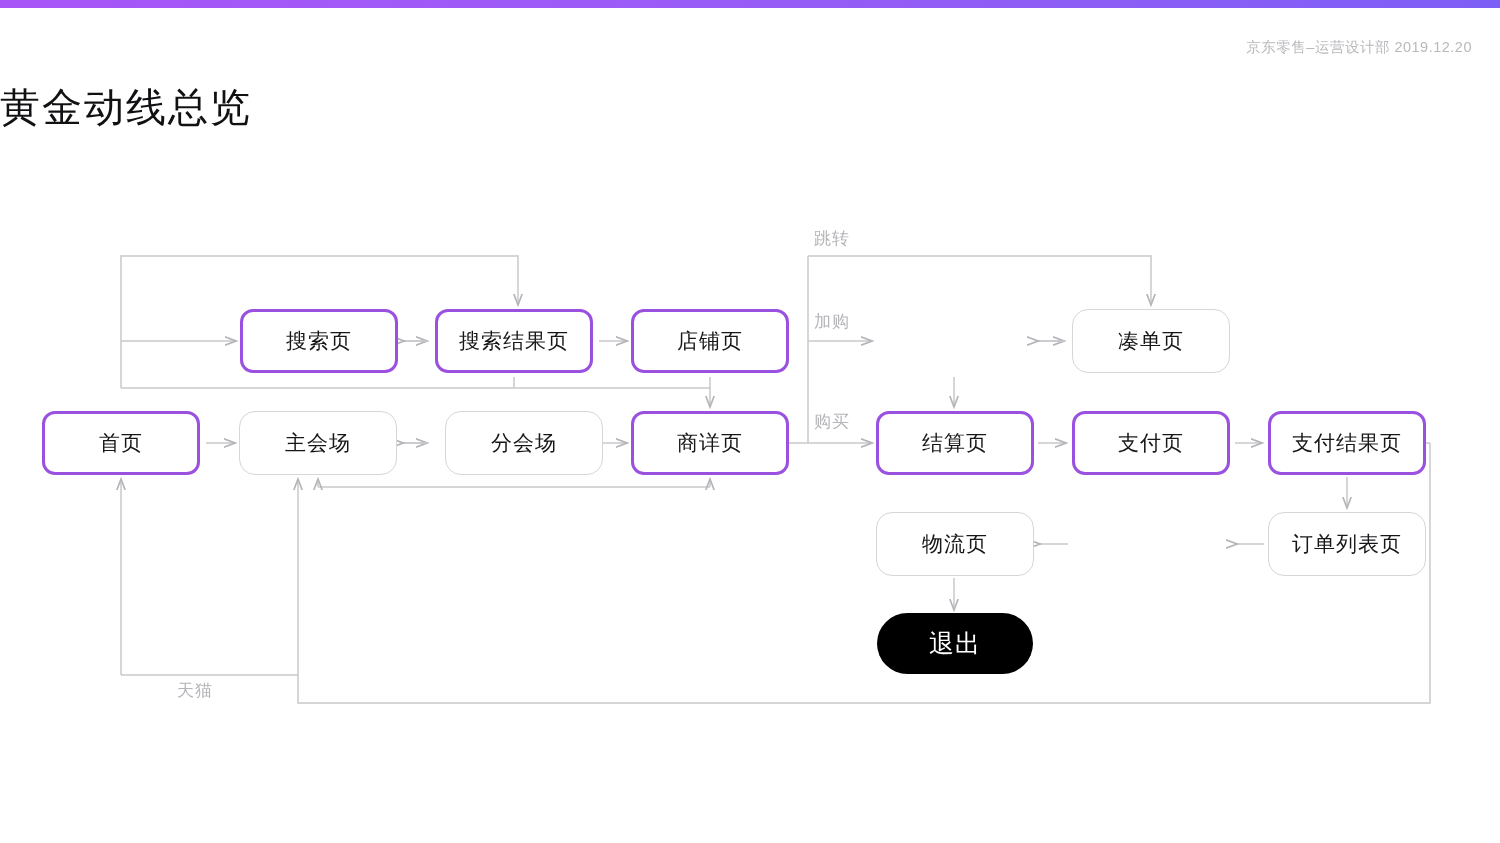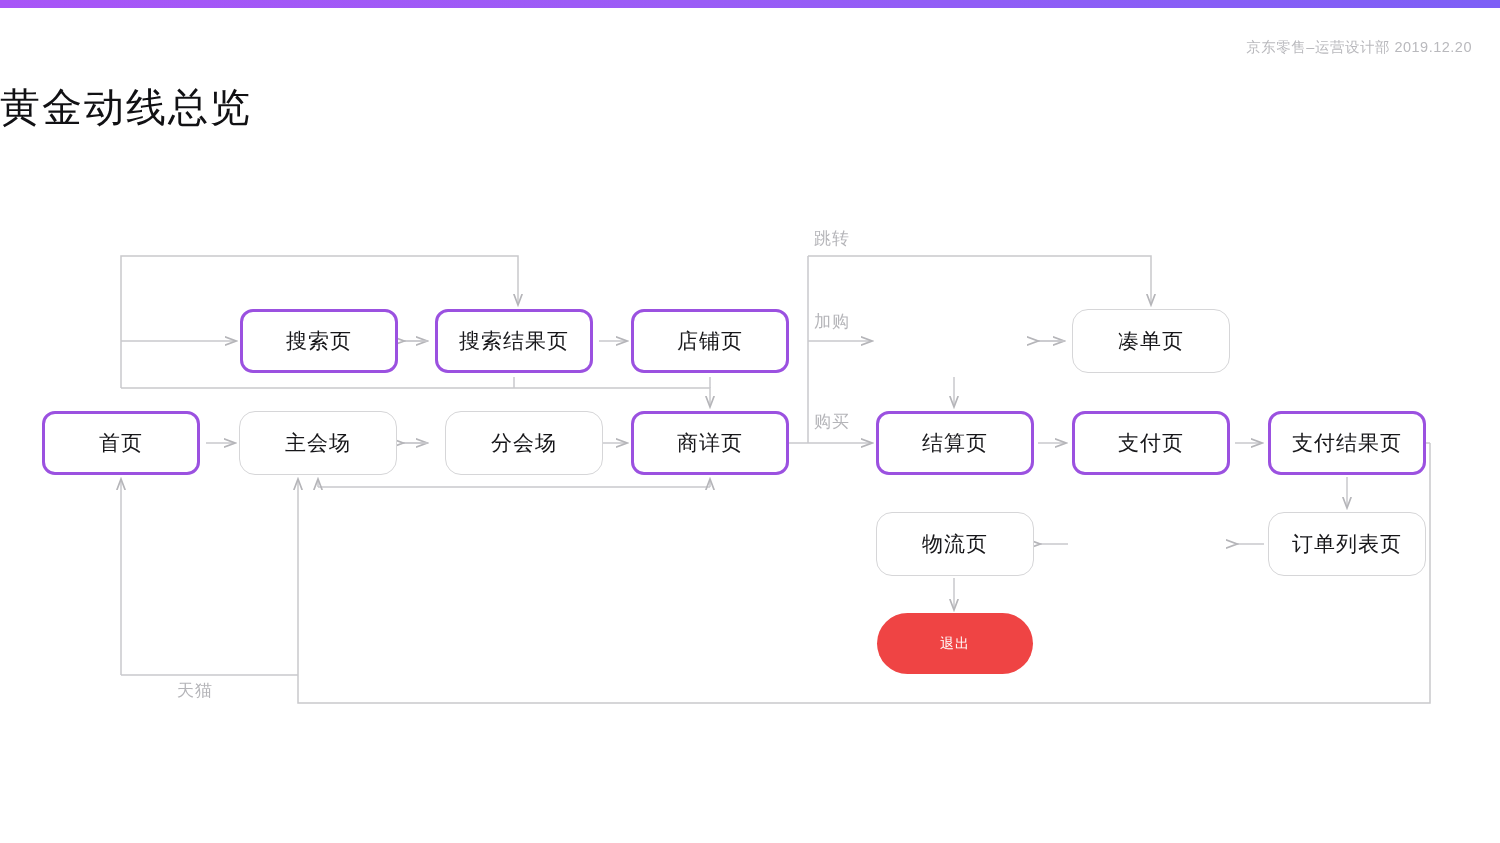--- a/index.html
+++ b/index.html
@@ -38,22 +38,22 @@
   .node{
     position:absolute;box-sizing:border-box;
     display:flex;align-items:center;justify-content:center;
     border-radius:16px;background:#fff;
     font-size:21px;color:#17171a;letter-spacing:1px;
     white-space:nowrap;
   }
   .node.gray{border:1.6px solid #d6d6d8;}
   .node.purple{border:3px solid #9b51e0;border-radius:13px;}
   .node.exit{
-    background:#ef4444;color:#fff;border:none;border-radius:40px;
-    font-size:14px;
+    background:#000000;color:#fff;border:none;border-radius:40px;
+    font-size:25px;
   }
 
   
   .elabel{
     position:absolute;font-size:17px;color:#b5b5b9;letter-spacing:1px;
     white-space:nowrap;
   }
 </style>
 </head>
 <body>

